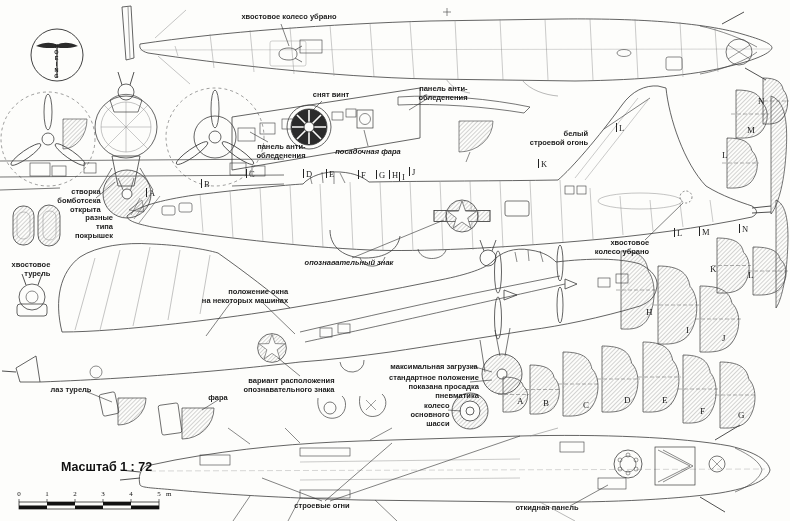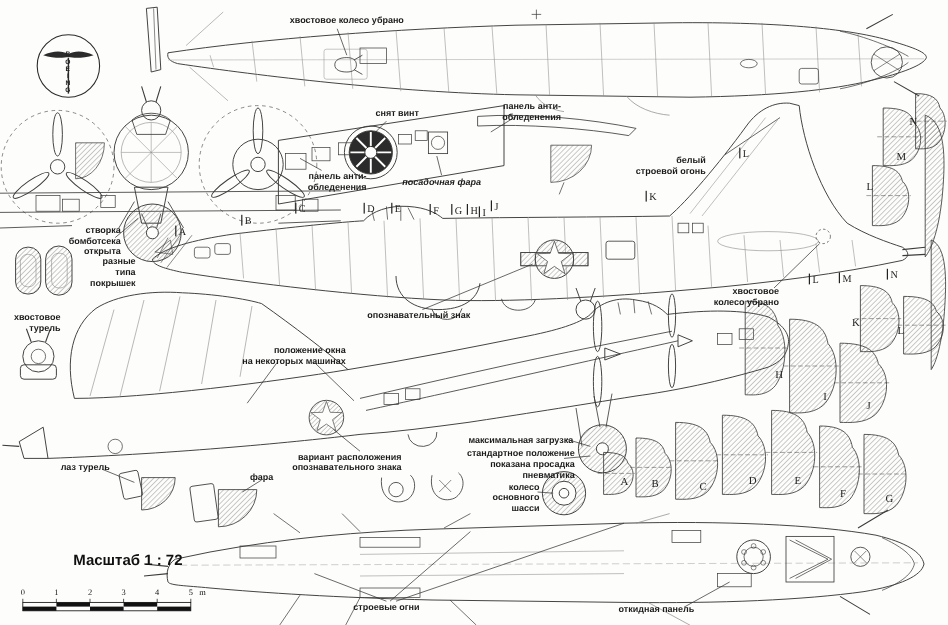--- a/index.html
+++ b/index.html
@@ -355,21 +355,21 @@
       <div class="ann" style="left: 79px; top: 188px;">створка
 бомботсека
 открыта</div>
       <div class="ann" style="left: 94px; top: 214px;">разные
 типа
 покрышек</div>
       <div class="ann" style="left: 31px; top: 261px;">хвостовое
 турель</div>
       <div class="ann" style="left: 245px; top: 288px;">положение окна
 на некоторых машинах</div>
-      <div class="ann" style="left: 349px; top: 259px;">опознавательный знак</div>
+      <div class="ann" style="left: 349px; top: 259px; font-style: italic;">опознавательный знак</div>
       <div class="ann" style="left: 71px; top: 386px;">лаз турель</div>
       <div class="ann" style="left: 218px; top: 394px;">фара</div>
       <div class="ann" style="left: 289px; top: 377px;">вариант расположения
 опознавательного знака</div>
       <div class="ann" style="left: 434px; top: 363px;">максимальная загрузка</div>
       <div class="ann" style="left: 434px; top: 374px;">стандартное положение
 показана просадка
 пневматика</div>
       <div class="ann" style="left: 430px; top: 402px;">колесо
 основного

